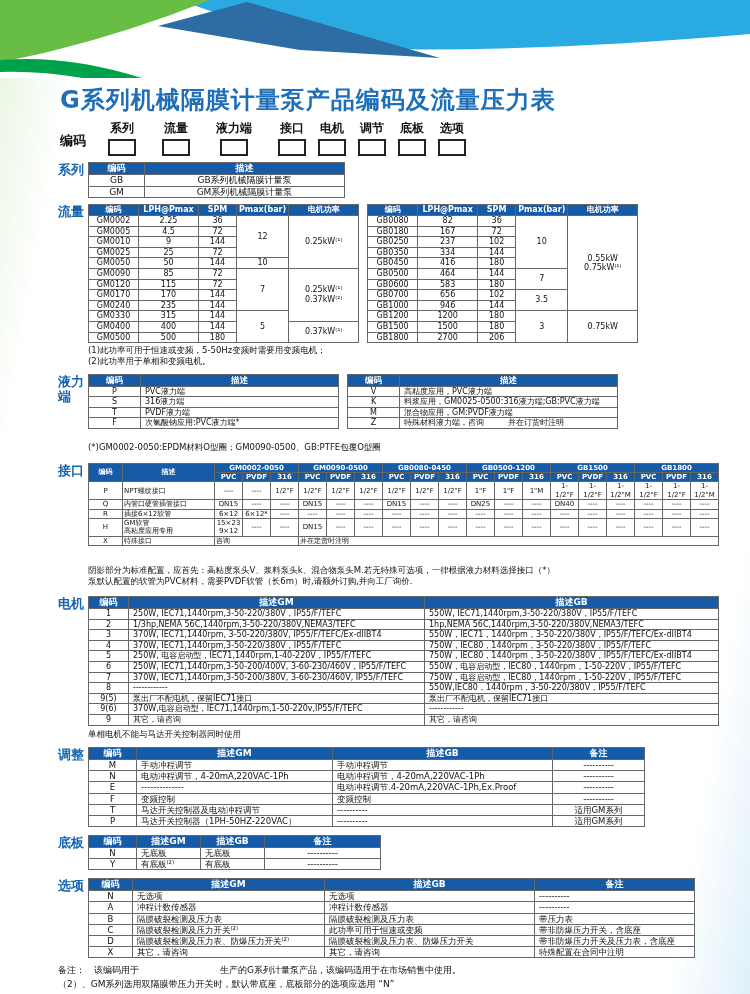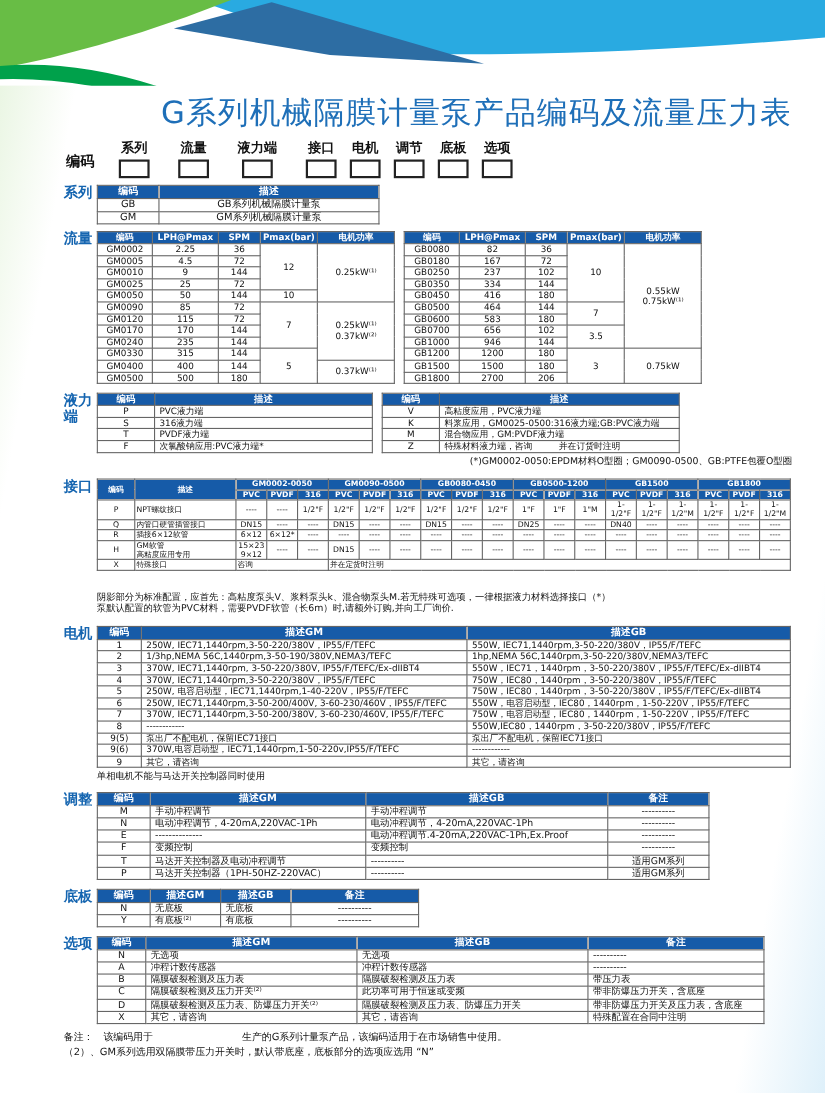--- a/index.html
+++ b/index.html
@@ -1,21 +1,21 @@
 <!DOCTYPE html>
 <html><head>
 <meta charset="utf-8">
 <style>
   html,body{margin:0;padding:0;}
   body{width:750px;height:994px;font-family:"DejaVu Sans",sans-serif;color:#111;}
   .page{position:relative;width:750px;height:994px;overflow:hidden;
         background:linear-gradient(100deg,#e6f4de 0%,#ffffff 9%,#ffffff 91%,#def0fa 100%);}
   .decor{display:block;width:750px;height:78px;}
   .content{padding:0 30px 0 58px;}
-  .title{font-size:28px;font-weight:normal;color:#1e6fb8;letter-spacing:1px;margin:6px 0 4px 2px;text-align:right;}
+  .title{font-size:24px;font-weight:bold;color:#1e6fb8;letter-spacing:1px;margin:6px 0 4px 2px;}
   
   .coding{display:flex;align-items:flex-end;margin:2px 0 4px 2px;}
   .coding-label{font-size:13px;font-weight:bold;margin-right:22px;padding-bottom:6px;}
   .code-item{display:flex;flex-direction:column;align-items:center;margin-right:12px;}
   .code-item.wide{margin-right:26px;}
   .code-label{font-size:12px;font-weight:bold;margin-bottom:2px;white-space:nowrap;}
   .code-box{width:24px;height:13px;border:2px solid #222;background:#fff;}
   
   .sec{display:flex;align-items:flex-start;}
   .sec-label{width:30px;flex:none;color:#1565b0;font-weight:bold;font-size:13px;line-height:1.15;padding-top:1px;}
@@ -295,20 +295,24 @@
                   <td class="c">180</td>
                 </tr>
                 <tr>
                   <td class="c">GB1800</td>
                   <td class="c">2700</td>
                   <td class="c">206</td>
                 </tr>
               </tbody>
             </table>
         </div>
+        <div class="note" style="margin-top:2px;">
+          <div>(1)此功率可用于恒速或变频，5-50Hz变频时需要用变频电机；</div>
+          <div>(2)此功率用于单相和变频电机。</div>
+        </div>
       </div>
     </div>
 
     <div class="sec m8">
       <div class="sec-label">液力端</div>
       <div class="sec-body">
         <div class="row">
           <table class="t-hyd">
               <colgroup>
                 <col style="width: 52px;">
@@ -363,21 +367,21 @@
                   <td class="c">M</td>
                   <td class="l">混合物应用，GM:PVDF液力端</td>
                 </tr>
                 <tr>
                   <td class="c">Z</td>
                   <td class="l">特殊材料液力端，咨询　　　并在订货时注明</td>
                 </tr>
               </tbody>
             </table>
         </div>
-        <div class="note" style="margin-top:3px;text-align:right;">(*)GM0002-0050:EPDM材料O型圈；GM0090-0500、GB:PTFE包覆O型圈</div>
+        <div class="note" style="margin-top:13px;">(*)GM0002-0050:EPDM材料O型圈；GM0090-0500、GB:PTFE包覆O型圈</div>
       </div>
     </div>
 
     <div class="sec m10">
       <div class="sec-label">接口</div>
       <div class="sec-body">
         <table class="t-int">
             <colgroup>
               <col style="width: 34px;">
               <col style="width: 92px;">
@@ -555,21 +559,21 @@
               </tr>
             </thead>
             <tbody>
               <tr>
                 <td class="c">1</td>
                 <td class="l">250W, IEC71,1440rpm,3-50-220/380V，IP55/F/TEFC</td>
                 <td class="l">550W, IEC71,1440rpm,3-50-220/380V，IP55/F/TEFC</td>
               </tr>
               <tr>
                 <td class="c">2</td>
-                <td class="l">1/3hp,NEMA 56C,1440rpm,3-50-190/380V,NEMA3/TEFC</td>
+                <td class="l">1/3hp,NEMA 56C,1440rpm,3-50-220/380V,NEMA3/TEFC</td>
                 <td class="l">1hp,NEMA 56C,1440rpm,3-50-220/380V,NEMA3/TEFC</td>
               </tr>
               <tr>
                 <td class="c">3</td>
                 <td class="l">370W, IEC71,1440rpm, 3-50-220/380V, IP55/F/TEFC/Ex-dIIBT4</td>
                 <td class="l">550W，IEC71，1440rpm，3-50-220/380V，IP55/F/TEFC/Ex-dIIBT4</td>
               </tr>
               <tr>
                 <td class="c">4</td>
                 <td class="l">370W, IEC71,1440rpm,3-50-220/380V，IP55/F/TEFC</td>

